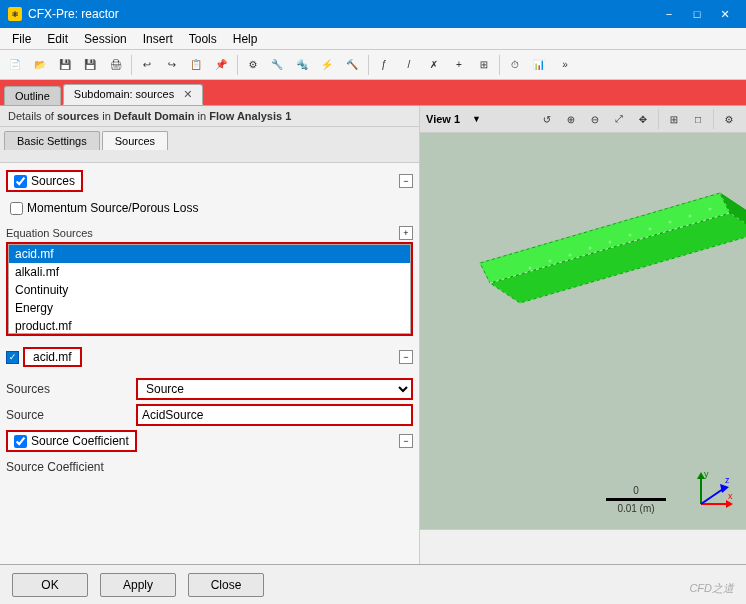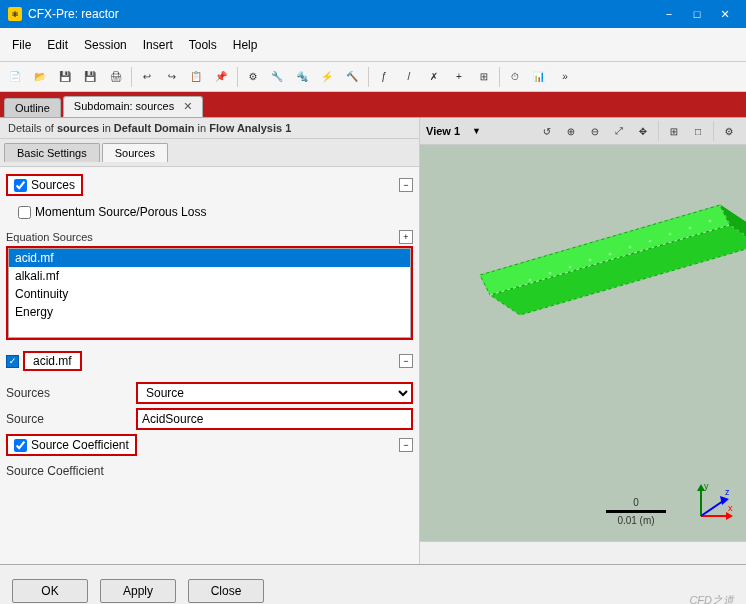--- a/index.html
+++ b/index.html
@@ -19,21 +19,21 @@
     .title-bar-left { display: flex; align-items: center; gap: 6px; }
     .title-icon { width: 14px; height: 14px; background: #ffcc00; border-radius: 2px; display: flex; align-items: center; justify-content: center; font-size: 8px; color: #333; font-weight: bold; }
     .title-text { font-size: 12px; font-weight: normal; }
     .title-bar-controls { display: flex; gap: 2px; }
     .title-btn { width: 26px; height: 20px; border: none; background: transparent; color: white; cursor: pointer; font-size: 11px; display: flex; align-items: center; justify-content: center; }
 
     
     .menu-bar {
       background: #f5f5f5;
       border-bottom: 1px solid #ccc;
-      height: 34px;
+      height: 22px;
       display: flex;
       align-items: center;
       padding: 0 4px;
     }
     .menu-item {
       padding: 2px 8px;
       cursor: pointer;
       font-size: 12px;
       color: #000;
     }
@@ -57,21 +57,21 @@
       display: flex;
       align-items: center;
       justify-content: center;
       font-size: 10px;
       color: #333;
     }
     .toolbar-sep { width: 1px; height: 20px; background: #ccc; margin: 0 2px; }
 
     
     .tab-bar {
-      background: #b91c1c;
+      background: #ef4444;
       border-bottom: 1px solid #aaa;
       height: 26px;
       display: flex;
       align-items: flex-end;
       padding: 0 4px;
       position: relative;
     }
     .tab {
       padding: 3px 10px;
       border: 1px solid #aaa;
@@ -104,21 +104,21 @@
       font-size: 11px;
       color: #333;
       background: #e8e8e8;
       border-bottom: 1px solid #ccc;
     }
     .panel-header b { font-weight: bold; }
 
     
     .inner-tabs {
       display: flex;
-      padding: 4px 4px 4px;
+      padding: 4px 4px 12px;
       background: #e8e8e8;
       border-bottom: 1px solid #ccc;
     }
     .inner-tab {
       padding: 3px 12px;
       border: 1px solid #aaa;
       border-bottom: none;
       background: #d8d8d8;
       cursor: pointer;
       font-size: 11px;
@@ -289,21 +289,21 @@
       width: 60px;
       height: 3px;
       background: #000;
       margin: 2px auto;
     }
 
     
     .bottom-bar {
       background: #f0f0f0;
       border-top: 1px solid #aaa;
-      height: 52px;
+      height: 40px;
       display: flex;
       align-items: center;
       justify-content: flex-start;
       padding: 0 12px;
       gap: 12px;
       position: absolute;
       bottom: 0;
       left: 0;
       right: 0;
     }
@@ -442,39 +442,40 @@
           <div class="red-border" style="padding: 2px 6px;">
             <label class="checkbox-label">
               <input type="checkbox" checked="" style="">
               <span>Sources</span>
             </label>
           </div>
           <div class="section-toggle">−</div>
         </div>
       </div>
 
-      <div class="form-row" style="margin-left:12px;">
+      <div class="form-row" style="margin-left:4px;">
         <label class="checkbox-label">
           <input type="checkbox" style="">
           <span>Momentum Source/Porous Loss</span>
         </label>
       </div>
 
       <div class="section">
         <div class="section-header">
           <span class="equation-label">Equation Sources</span>
           <div class="section-toggle">+</div>
         </div>
 
         <div class="red-border" style="padding: 0;">
           <div class="list-box">
             <div class="list-box-item selected">acid.mf</div>
             <div class="list-box-item">alkali.mf</div>
             <div class="list-box-item">Continuity</div>
             <div class="list-box-item">Energy</div>
+            <div class="list-box-item">product.mf</div>
           </div>
         </div>
       </div>
 
       <div style="margin-top: 6px;">
         <div class="section-header">
           <div class="acid-header">
             <div class="blue-checkbox">✓</div>
             <div class="red-border" style="padding: 1px 8px;">
               <span>acid.mf</span>

